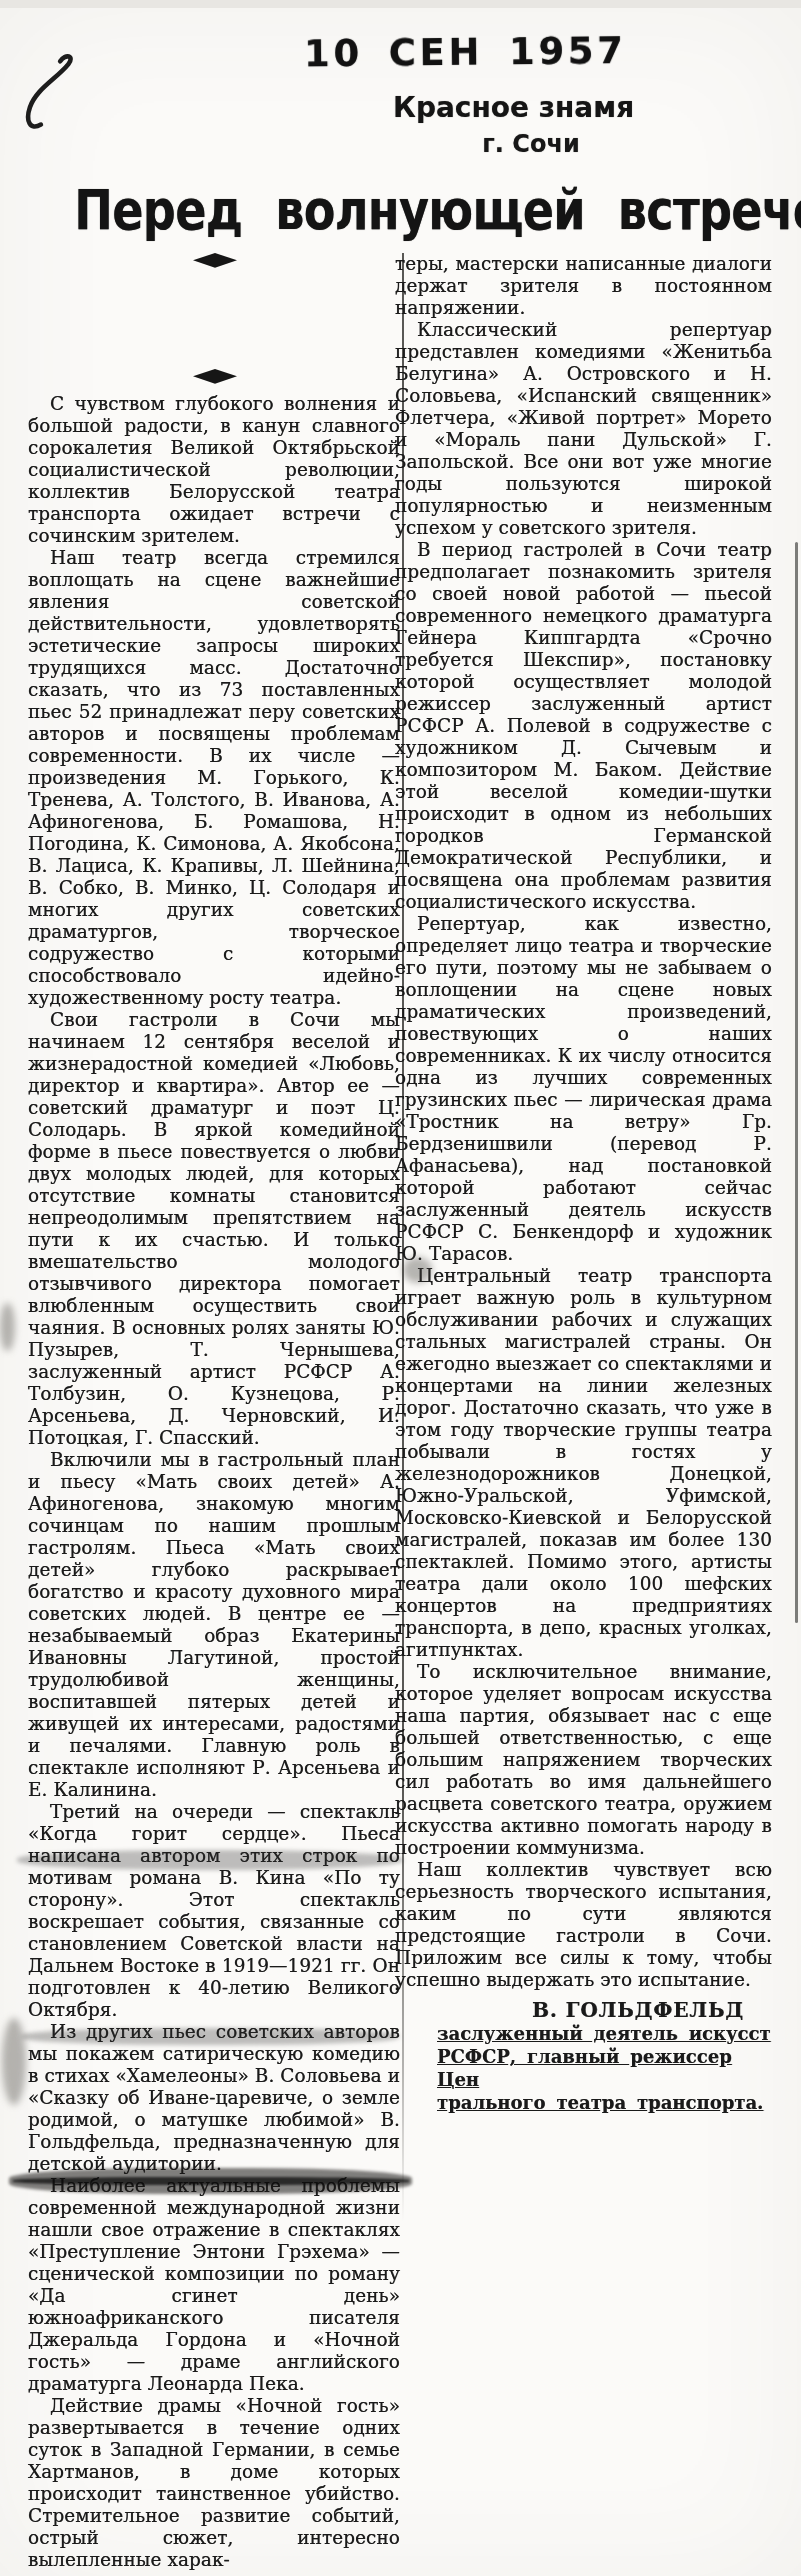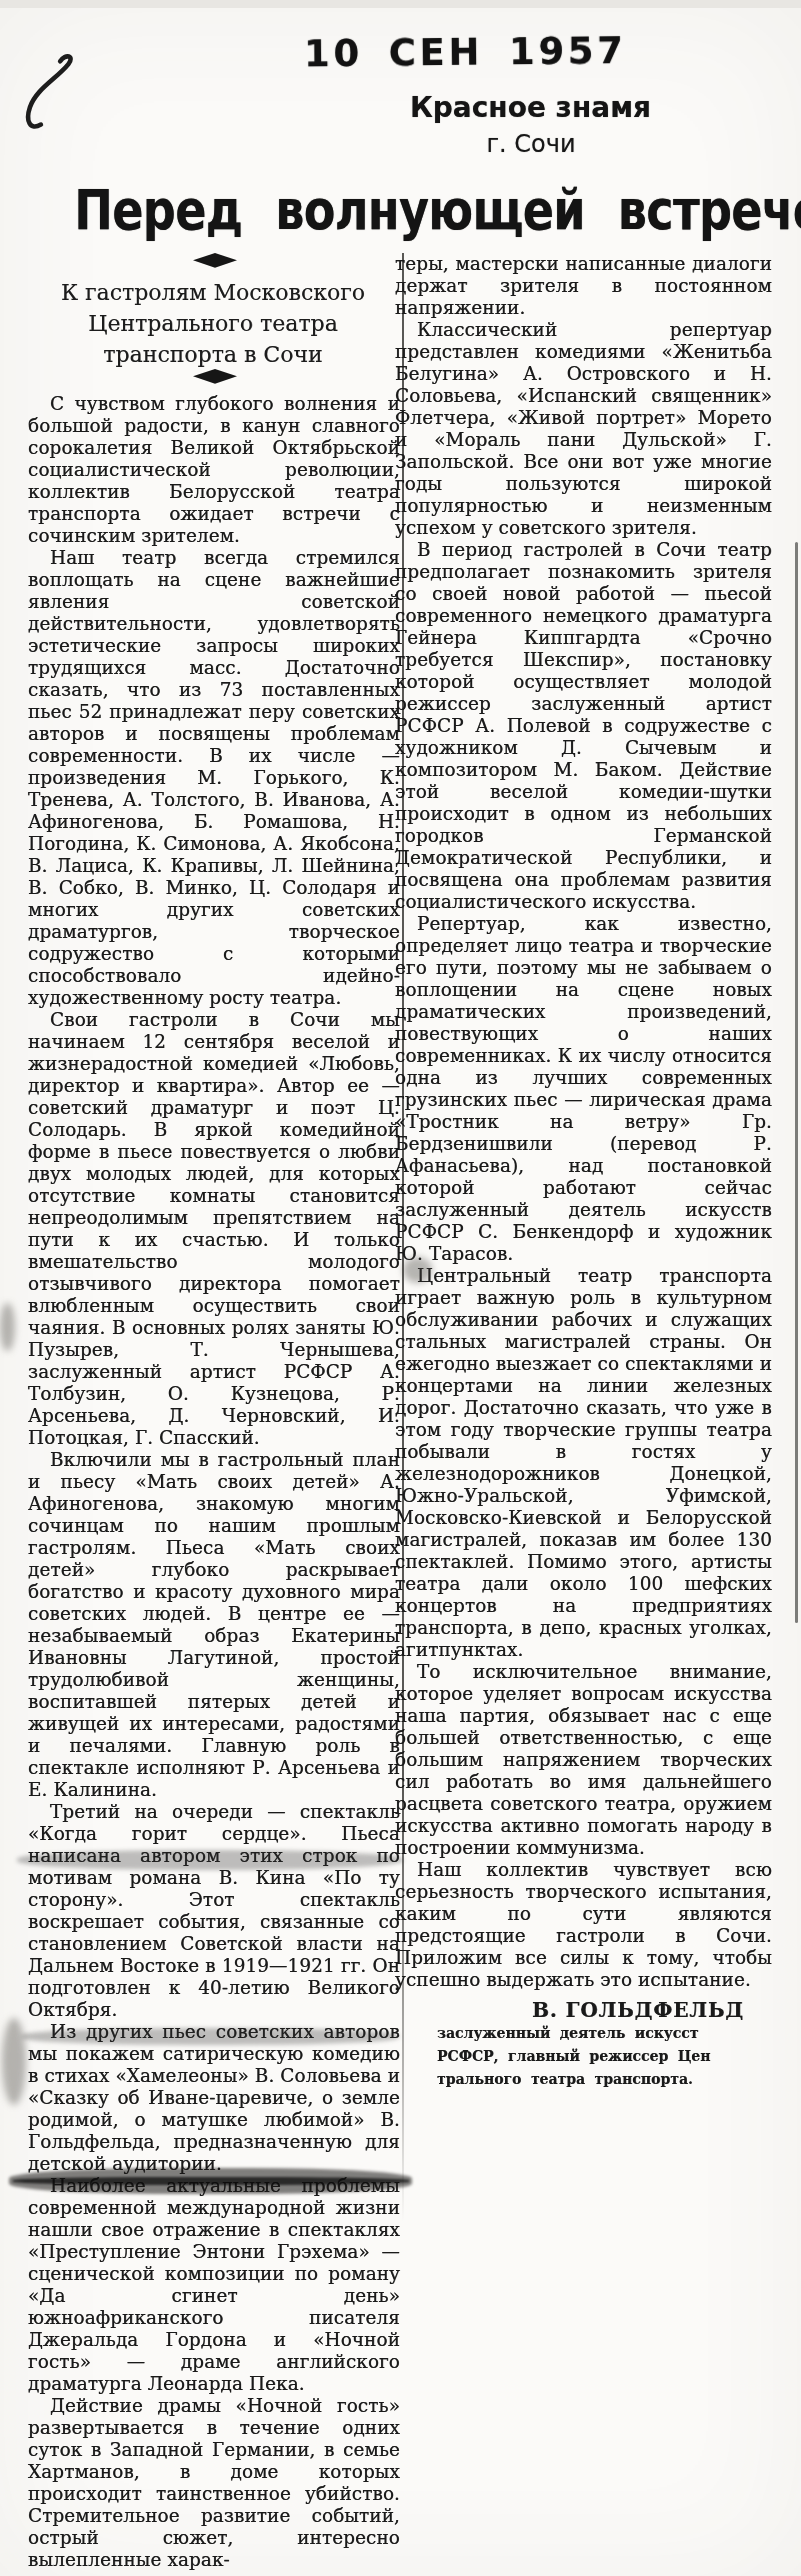--- a/index.html
+++ b/index.html
@@ -19,33 +19,33 @@
     font-family:"DejaVu Sans", sans-serif;
     font-weight:bold;font-size:37px;line-height:1;
     letter-spacing:3.7px;word-spacing:9.2px;
     color:#121212;
     transform:rotate(-.6deg);
     filter:blur(0.4px);
     text-shadow:0 0 0.9px rgba(0,0,0,.6);
     white-space:nowrap;
   }
   .masthead{
-    position:absolute;left:375px;top:85px;width:276px;
-    text-align:right;
+    position:absolute;left:393px;top:85px;width:276px;
+    text-align:left;
     font-family:"DejaVu Sans", sans-serif;
     font-weight:bold;font-size:28px;line-height:1.1;
     color:#151515;filter:blur(0.3px);
     text-shadow:0 0 0.9px rgba(0,0,0,.55);
     white-space:nowrap;
   }
   .city{
     position:absolute;left:393px;top:123px;width:276px;
     text-align:center;
     font-family:"DejaVu Sans", sans-serif;
-    font-weight:normal;font-size:24px;line-height:1.1;
+    font-weight:bold;font-size:24px;line-height:1.1;
     color:#171717;filter:blur(0.3px);
     text-shadow:0 0 0.9px rgba(0,0,0,.5);
   }
   .squiggle{position:absolute;left:18.4px;top:42px;}
   
   .headline{
     position:absolute;left:0;top:175px;width:801px;
     text-align:center;white-space:nowrap;
   }
   .headline span{
@@ -96,23 +96,24 @@
   }
   .col p.noindent{text-indent:0;}
   
   .sig{margin-top:7.4px;}
   .sig-name{
     font-size:20px;font-weight:bold;line-height:24px;
     text-align:right;padding-right:28px;letter-spacing:0.9px;
     text-shadow:0.4px 0 0 rgba(0,0,0,.6);
   }
   .sig-line{
-    font-size:14px;font-weight:bold;line-height:23px;
+    font-size:18px;font-weight:bold;line-height:23px;
     padding-left:42px;word-spacing:4.6px;
     text-shadow:0.3px 0 0 rgba(0,0,0,.55);
+    text-decoration:underline;
   }
   
   .smudge{position:absolute;pointer-events:none;}
   .sm-light{background:rgba(45,45,45,.30);filter:blur(2.3px);border-radius:45%;}
   .sm-heavy{background:rgba(25,24,22,.55);filter:blur(1.8px);border-radius:40%;}
   .sm-core{background:rgba(10,10,10,.72);filter:blur(0.9px);border-radius:40%;}
   .sm-blob{background:rgba(70,68,64,.38);filter:blur(3.7px);border-radius:50%;}
 </style>
 </head>
 <body>
@@ -126,25 +127,20 @@
   <div class="stamp">10 СЕН 1957</div>
 
   <div class="masthead">Красное знамя</div>
   <div class="city">г. Сочи</div>
 
   <div class="headline">
     <span>Перед волнующей встречей</span>
   </div>
 
   <div class="diamond d1"></div>
-  <div class="subhead">
-    <div>К гастролям Московского</div>
-    <div>Центрального театра</div>
-    <div>транспорта в Сочи</div>
-  </div>
   <div class="diamond d2"></div>
 
   <div class="colrule"></div>
   <div class="edgeline"></div>
 
   <div class="col col-left">
     <p>С чувством глубокого волнения и большой радости, в канун славного сорокалетия Великой Октябрьской социалистической революции, коллектив Белорусской театра транспорта ожидает встречи с сочинским зрителем.</p>
     <p>Наш театр всегда стремился воплощать на сцене важнейшие явления советской действительности, удовлетворять эстетические запросы широких трудящихся масс. Достаточно сказать, что из 73 поставленных пьес 52 принадлежат перу советских авторов и посвящены проблемам современности. В их числе — произведения М. Горького, К. Тренева, А. Толстого, В. Иванова, А. Афиногенова, Б. Ромашова, Н. Погодина, К. Симонова, А. Якобсона, В. Лациса, К. Крапивы, Л. Шейнина, В. Собко, В. Минко, Ц. Солодаря и многих других советских драматургов, творческое содружество с которыми способствовало идейно-художественному росту театра.</p>
     <p>Свои гастроли в Сочи мы начинаем 12 сентября веселой и жизнерадостной комедией «Любовь, директор и квартира». Автор ее — советский драматург и поэт Ц. Солодарь. В яркой комедийной форме в пьесе повествуется о любви двух молодых людей, для которых отсутствие комнаты становится непреодолимым препятствием на пути к их счастью. И только вмешательство молодого отзывчивого директора помогает влюбленным осуществить свои чаяния. В основных ролях заняты Ю. Пузырев, Т. Чернышева, заслуженный артист РСФСР А. Толбузин, О. Кузнецова, Р. Арсеньева, Д. Черновский, И. Потоцкая, Г. Спасский.</p>
     <p>Включили мы в гастрольный план и пьесу «Мать своих детей» А. Афиногенова, знакомую многим сочинцам по нашим прошлым гастролям. Пьеса «Мать своих детей» глубоко раскрывает богатство и красоту духовного мира советских людей. В центре ее — незабываемый образ Екатерины Ивановны Лагутиной, простой трудолюбивой женщины, воспитавшей пятерых детей и живущей их интересами, радостями и печалями. Главную роль в спектакле исполняют Р. Арсеньева и Е. Калинина.</p>

